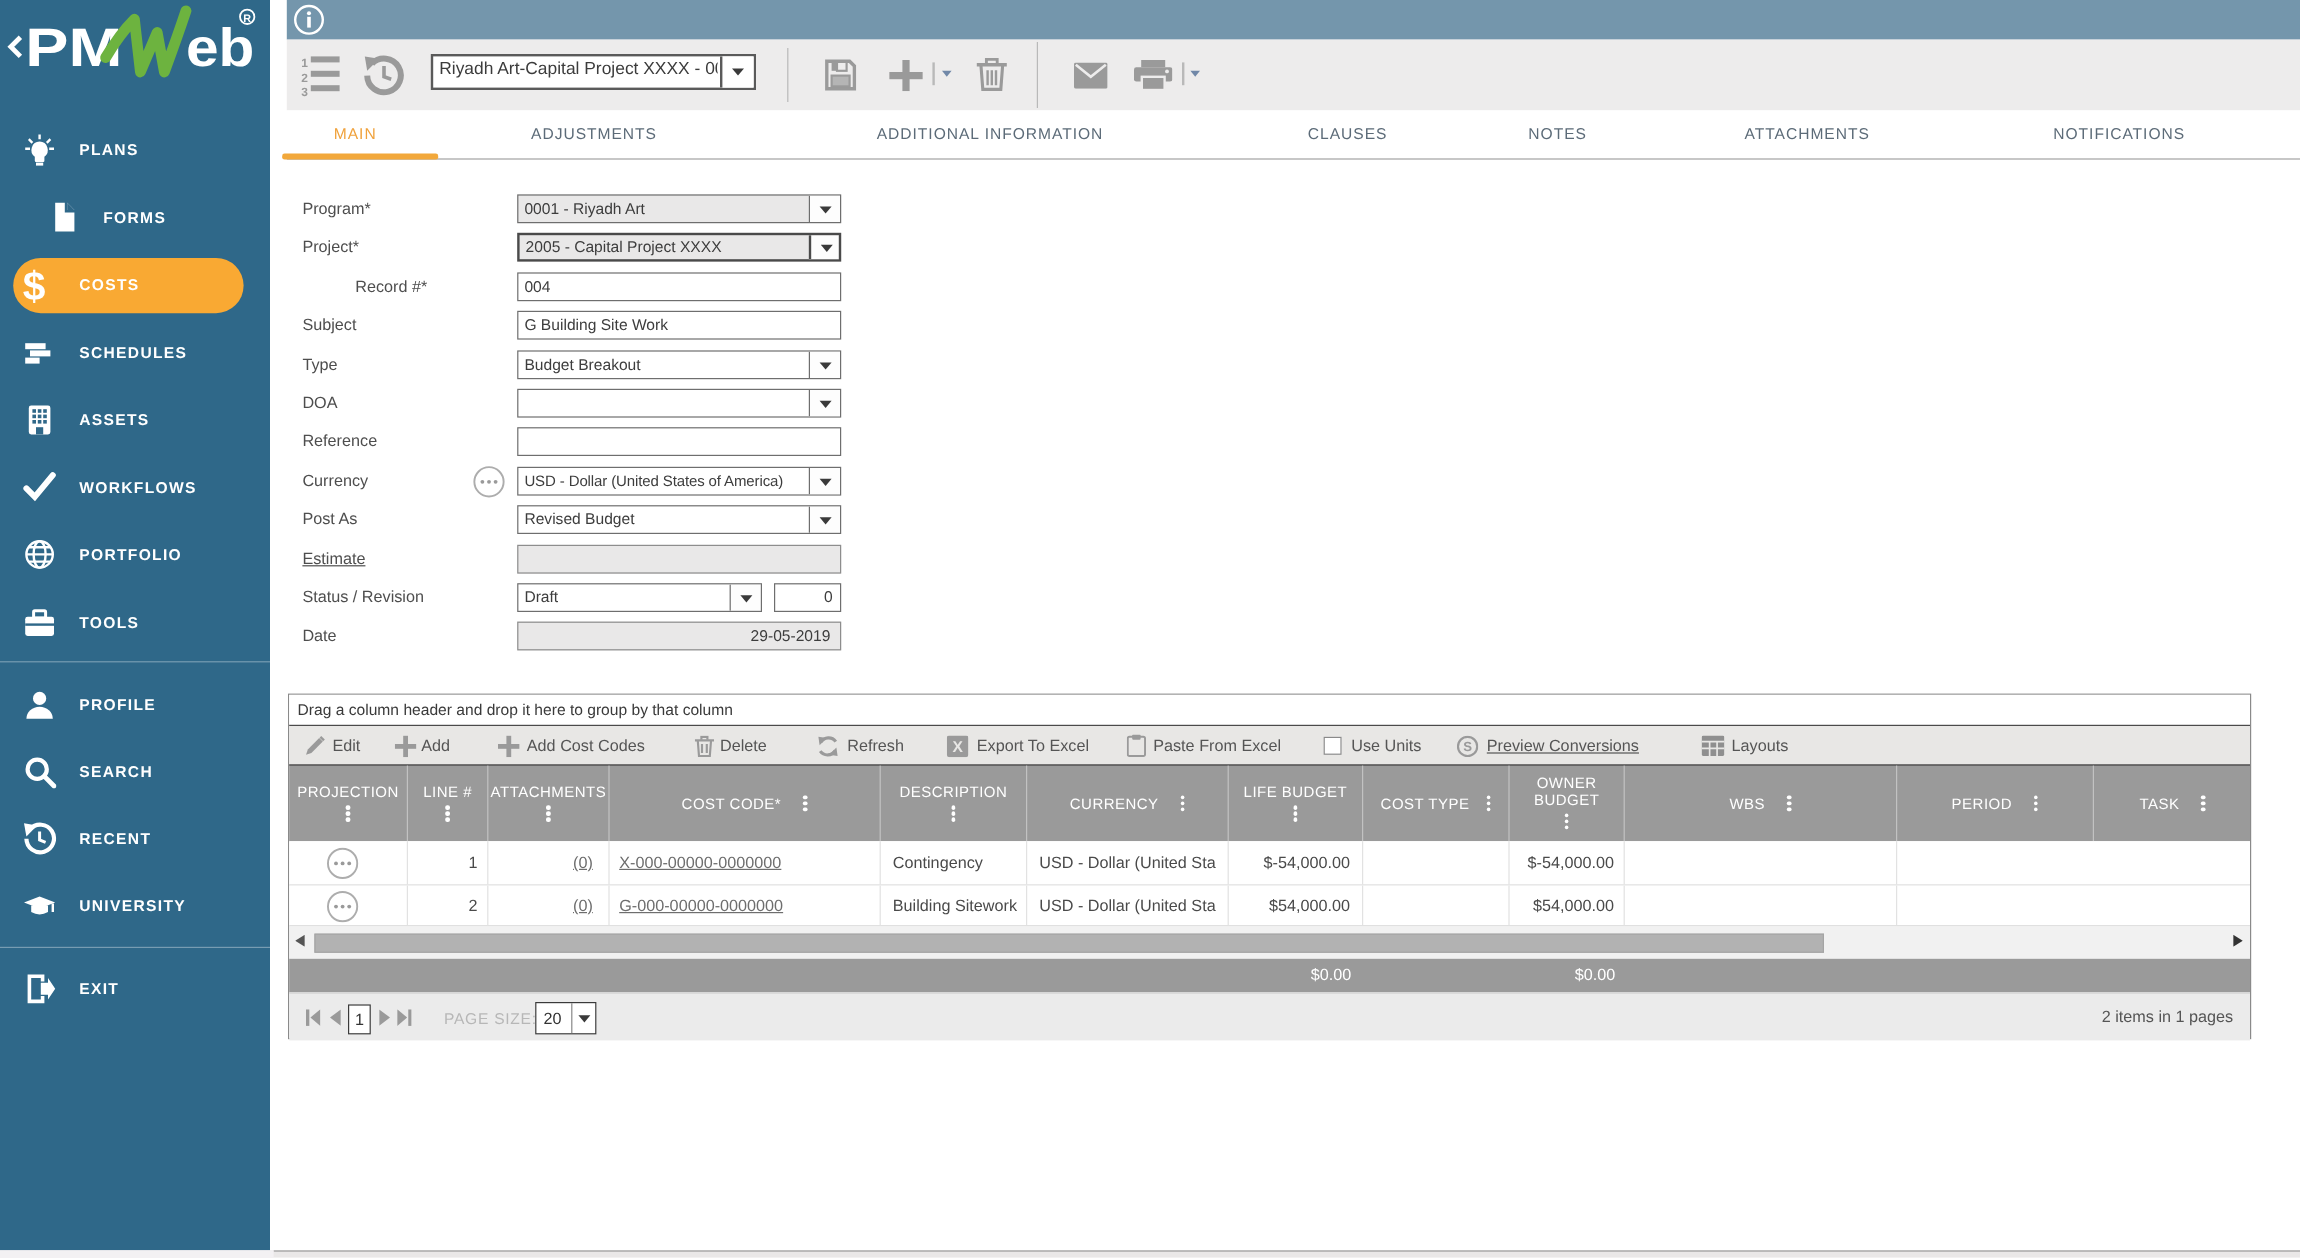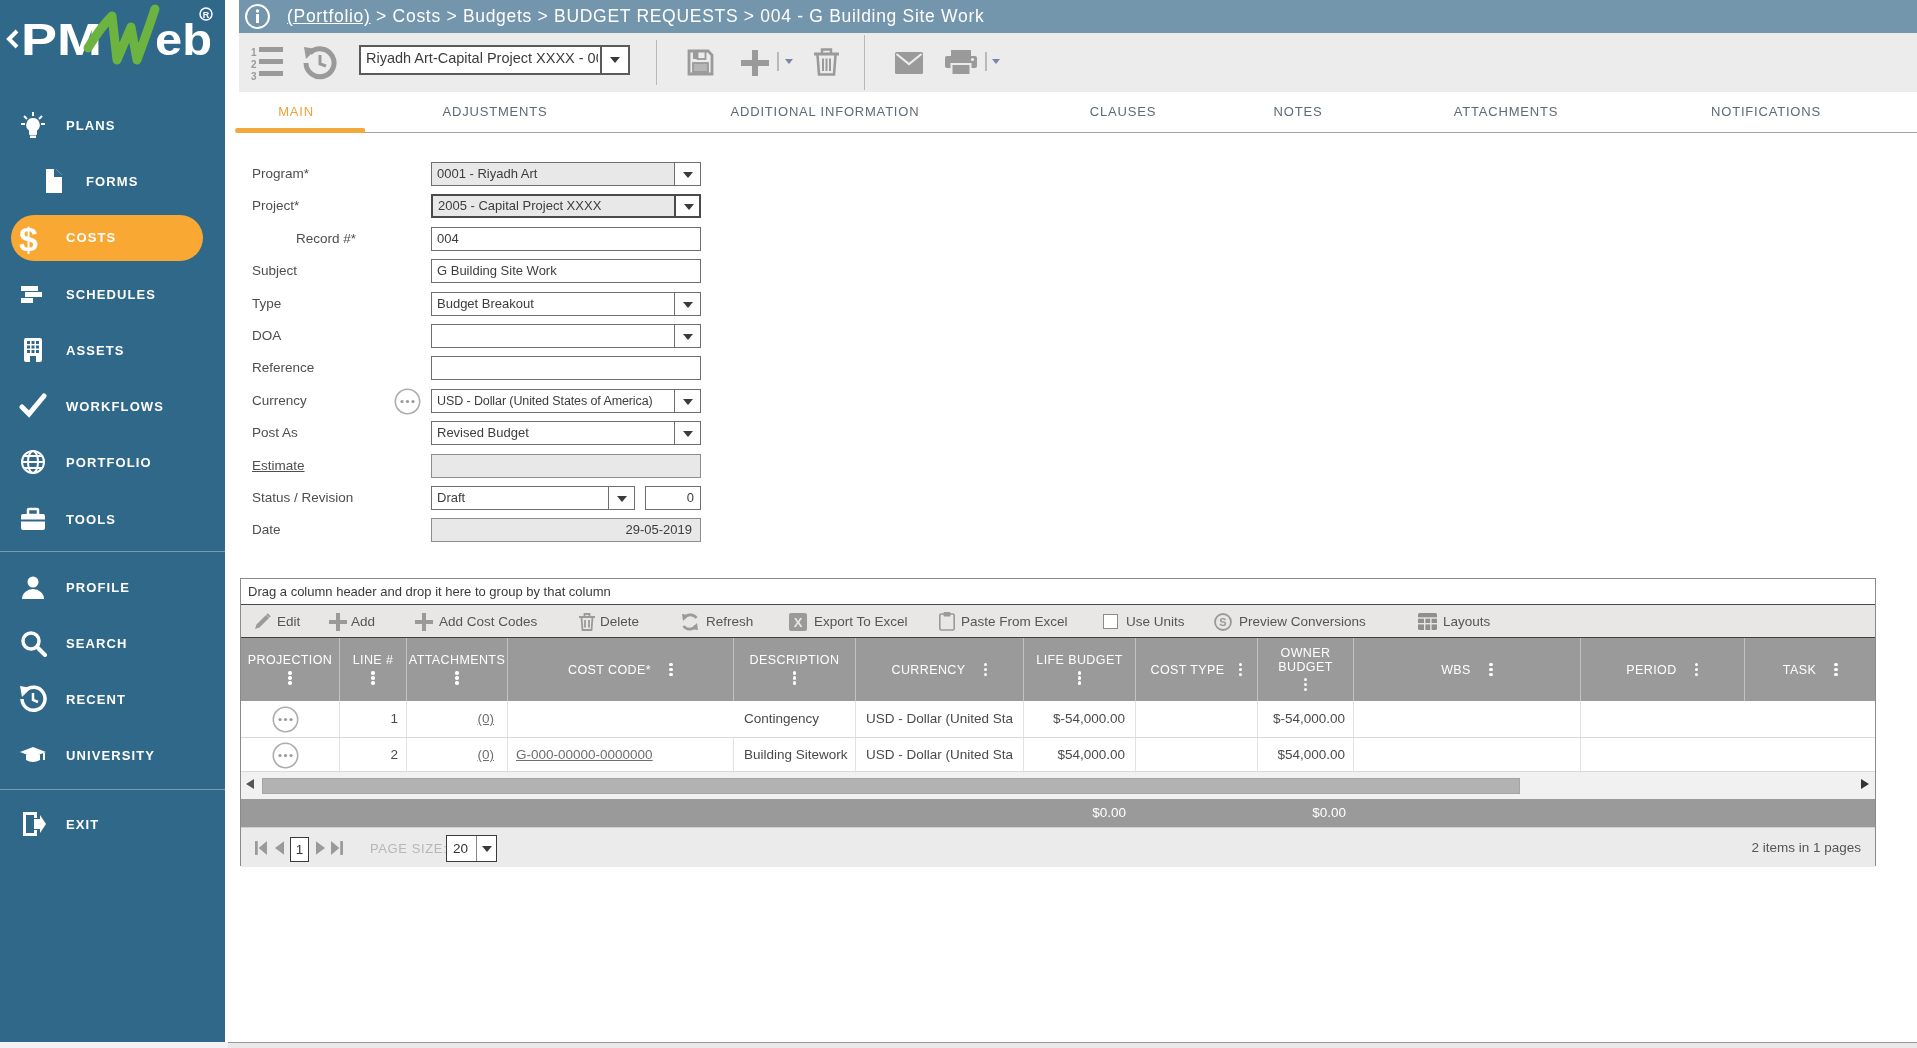--- a/index.html
+++ b/index.html
@@ -209,21 +209,20 @@
       <div class="line"></div>
       <div class="thumb"></div>
     </div>
 
   <div id="crumbbar">
     <svg class="abs" style="left:5px;top:3px;" width="27" height="27" viewBox="0 0 27 27">
         <circle cx="13.5" cy="13.5" r="11.5" fill="none" stroke="#fff" stroke-width="2"></circle>
         <circle cx="13.5" cy="8" r="1.7" fill="#fff"></circle>
         <rect x="12" y="11" width="3" height="9" fill="#fff"></rect>
       </svg>
-    <div id="crumbtext"><span style="text-decoration:underline;">(Portfolio)</span> &gt; Costs &gt; Budgets &gt; BUDGET REQUESTS &gt; 004 - G Building Site Work</div>
   </div>
 
   <div id="toolbar1">
 
     <svg class="abs" style="left:11px;top:12px;" width="36" height="36" viewBox="0 0 36 36" fill="#9a9a9a">
       <text x="1" y="11" font-size="10" font-weight="bold" fill="#9a9a9a">1</text>
       <text x="1" y="23" font-size="10" font-weight="bold" fill="#9a9a9a">2</text>
       <text x="1" y="35" font-size="10" font-weight="bold" fill="#9a9a9a">3</text>
       <rect x="9" y="2" width="24" height="5"></rect>
         <rect x="9" y="14" width="24" height="5"></rect>
@@ -401,21 +400,21 @@
           <rect x="0.8" y="2" width="14.4" height="16" rx="1.5" fill="none" stroke="#9a9a9a" stroke-width="1.6"></rect>
           <rect x="4.5" y="0" width="7" height="4.5" rx="1" fill="#9a9a9a"></rect>
         </svg>
       <div class="gbtn" style="left:720px;">Paste From Excel</div>
       <div class="abs" style="left:862px;top:9px;width:15px;height:15px;border:1.6px solid #8a8a8a;background:#fff;"></div>
       <div class="gbtn" style="left:885px;">Use Units</div>
       <svg class="abs" style="left:973px;top:8px;" width="18" height="18" viewBox="0 0 18 18">
           <circle cx="9" cy="9" r="8" fill="none" stroke="#9a9a9a" stroke-width="1.8"></circle>
           <text x="9" y="13" font-size="11" font-weight="bold" fill="#9a9a9a" text-anchor="middle">S</text>
         </svg>
-      <div class="gbtn" style="left:998px;">Preview Conversions</div>
+      <div class="gbtn" style="left:998px;text-decoration:underline;">Preview Conversions</div>
       <svg class="abs" style="left:1177px;top:8px;" width="19" height="17" viewBox="0 0 19 17">
           <rect x="0" y="0" width="19" height="17" rx="1.5" fill="#8f8f8f"></rect>
           <g stroke="#e8e7e5" stroke-width="1.4">
             <line x1="0" y1="5" x2="19" y2="5"></line>
             <line x1="6.7" y1="5" x2="6.7" y2="17"></line>
             <line x1="12.9" y1="5" x2="12.9" y2="17"></line>
             <line x1="0" y1="10.7" x2="19" y2="10.7"></line>
           </g>
         </svg>
       <div class="gbtn" style="left:1202px;">Layouts</div>
@@ -549,20 +548,21 @@
       <div class="gcell" style="left:0;width:99px;">
           <svg style="position:absolute;left:31px;top:5px;" width="27" height="27" viewBox="0 0 27 27">
             <circle cx="13.5" cy="13.5" r="12.2" fill="#fff" stroke="#adadad" stroke-width="1.6"></circle>
             <circle cx="8" cy="13.5" r="1.6" fill="#9a9a9a"></circle>
             <circle cx="13.5" cy="13.5" r="1.6" fill="#9a9a9a"></circle>
             <circle cx="19" cy="13.5" r="1.6" fill="#9a9a9a"></circle>
           </svg>
         </div>
       <div class="gcell" style="left:99px;width:67px;text-align:right;padding-right:8px;">1</div>
       <div class="gcell" style="left:166px;width:101px;text-align:right;padding-right:13px;"><span class="glink">(0)</span></div>
+      <div class="gcell" style="left:267px;width:226px;padding-left:8px;"><span class="glink">X-000-00000-0000000</span></div>
       <div class="gcell" style="left:493px;width:122px;padding-left:10px;">Contingency</div>
       <div class="gcell" style="left:615px;width:168px;padding-left:10px;">USD - Dollar (United Sta</div>
       <div class="gcell" style="left:783px;width:112px;text-align:right;padding-right:10px;">$-54,000.00</div>
       <div class="gcell" style="left:895px;width:122px;"></div>
       <div class="gcell" style="left:1017px;width:96px;text-align:right;padding-right:8px;">$-54,000.00</div>
       <div class="gcell" style="left:1113px;width:227px;"></div>
       <div class="gcell" style="left:1340px;width:164px;border-right:none;"></div>
     </div>
     <div class="grow" style="top:159px; height:34px;">
       <div class="gcell" style="left:0;width:99px;height:33px;">

